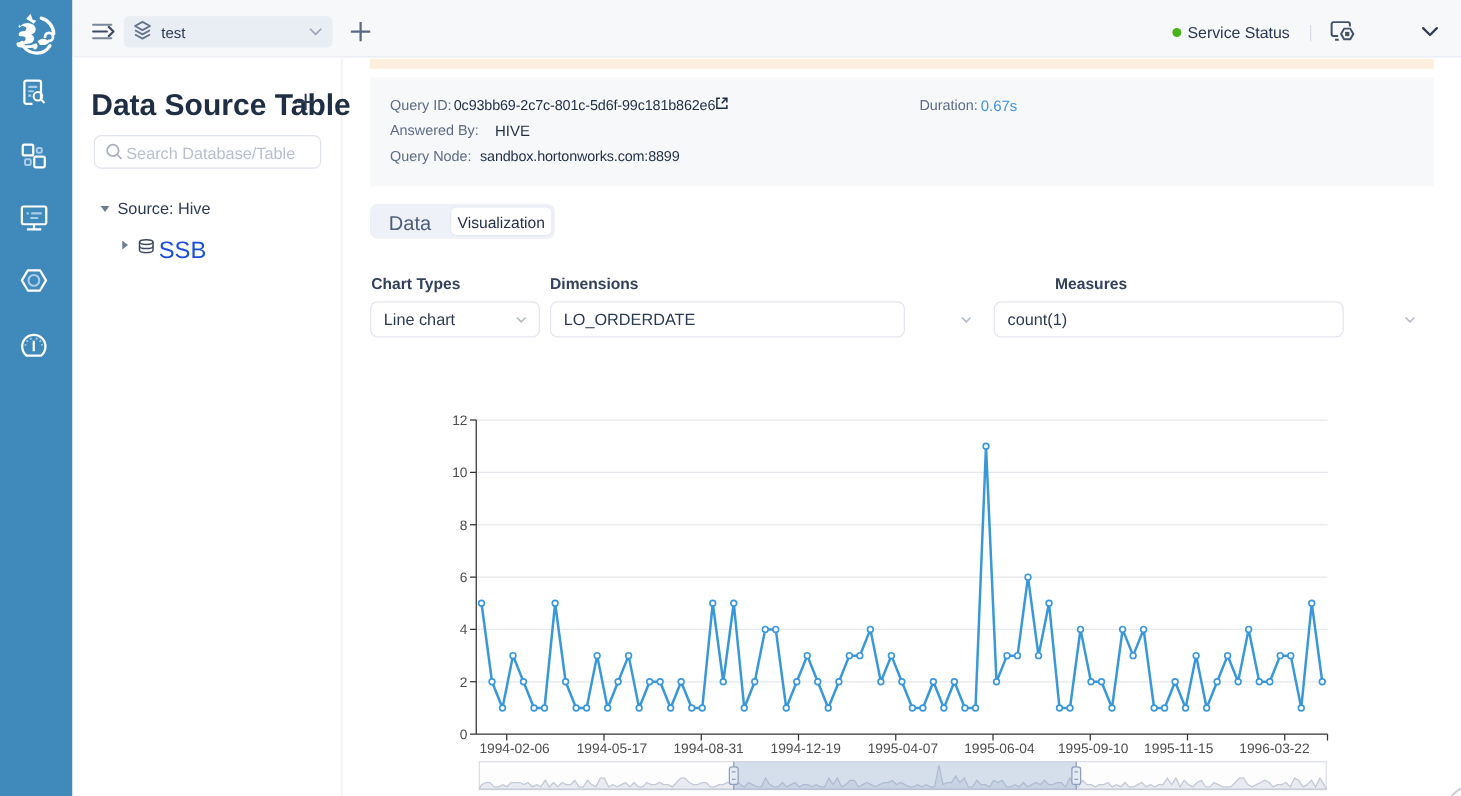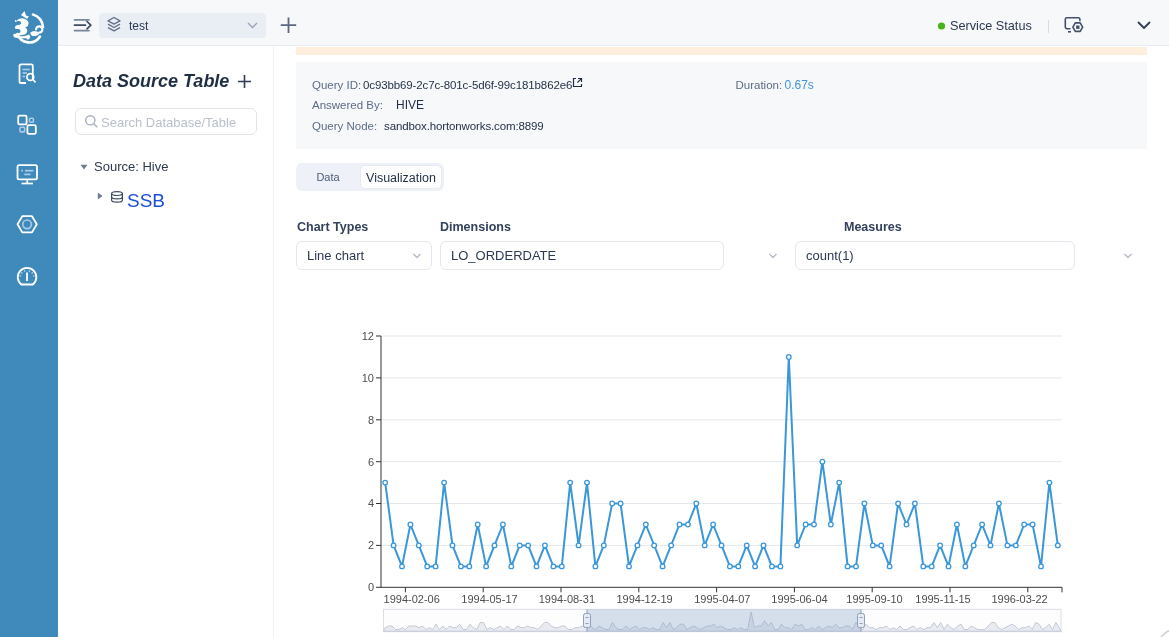--- a/index.html
+++ b/index.html
@@ -116,21 +116,21 @@
 <path d="M1075.3 22.9 h4.9 l2.45 4.25 l-2.45 4.25 h-4.9 l-2.45 -4.25 Z"></path>
 </g>
 <rect x="1076.1" y="25.5" width="3.4" height="3.4" fill="#42506b"></rect>
 
 <path d="M1138.5 22.5 L1144 28 L1149.5 22.5" fill="none" stroke="#2e3c54" stroke-width="1.8" stroke-linejoin="round" stroke-linecap="round"></path>
 
 </svg>
 <div class="ptxt" style="left:129px; top:19px; font-size:12px;">test</div>
 <div class="ptxt" style="left:950px; top:19px; font-size:12.7px;">Service Status</div>
 <div id="leftpanel"></div>
-<div class="abs" style="left:73px; top:71px; font-size:18px; font-weight:bold; color:#1f2e43;font-style:italic;">Data Source Table</div>
+<div class="abs" style="left:73px; top:71px; font-size:24px; font-weight:bold; color:#1f2e43;">Data Source Table</div>
 <svg class="abs" style="left:236px;top:73px" width="17" height="17" viewBox="0 0 17 17">
     <path d="M8.5 2 V15 M2 8.5 H15" stroke="#2e3c54" stroke-width="1.6"></path>
   </svg>
 <div class="abs" style="left:75px; top:108px; width:182px; height:27px; border:1px solid #e0e4eb; border-radius:6px; background:#fff;"></div>
 <svg class="abs" style="left:84px;top:114px" width="15" height="15" viewBox="0 0 15 15">
     <circle cx="6.3" cy="6.3" r="4.6" fill="none" stroke="#a8b0bd" stroke-width="1.4"></circle>
     <line x1="9.8" y1="9.8" x2="13.2" y2="13.2" stroke="#a8b0bd" stroke-width="1.4"></line>
   </svg>
 <div class="abs" style="left:101px; top:115px; font-size:13px; color:#b9c0cc;">Search Database/Table</div>
 <svg class="abs" style="left:79.5px;top:164px" width="8" height="6" viewBox="0 0 8 6">
@@ -156,21 +156,21 @@
     <path d="M9.3 1.7 L5.4 5.6" stroke="#1f2e43" stroke-width="1.2"></path>
   </svg>
 <div class="crow" style="left:735.5px; top:78.5px;">Duration:</div>
 <div class="crow" style="left:784.5px; top:78.5px; color:#3f92dd; font-size:12px;">0.67s</div>
 <div class="crow" style="left:312px; top:99px;">Answered By:</div>
 <div class="crow cval" style="left:396px; top:99px; font-size:12px;">HIVE</div>
 <div class="crow" style="left:312px; top:120px;">Query Node:</div>
 <div class="crow cval" style="left:384px; top:120px; letter-spacing:-0.12px;">sandbox.hortonworks.com:8899</div>
 <div id="tabs"></div>
 <div id="tabsel"></div>
-<div class="abs" style="left:296px; top:171px; width:64px; text-align:center; font-size:11px; color:#4d5c77;">Data</div>
+<div class="abs" style="left:296px; top:171px; width:64px; text-align:center; font-size:16px; color:#4d5c77;">Data</div>
 <div class="abs" style="left:360px; top:171px; width:82px; text-align:center; font-size:12.5px; color:#25324a;">Visualization</div>
 <div class="lbl" style="left:297px;">Chart Types</div>
 <div class="lbl" style="left:440px;">Dimensions</div>
 <div class="lbl" style="left:844px;">Measures</div>
 <div class="sel" style="left:296px; width:136px;">Line chart</div>
 <div class="sel" style="left:440px; width:284px;">LO_ORDERDATE</div>
 <div class="sel" style="left:795px; width:280px;">count(1)</div>
 <svg class="chev" style="left:412px;top:251px" viewBox="0 0 10 10">
     <path d="M1.5 3 L5 6.5 L8.5 3" fill="none" stroke="#b4bcc9" stroke-width="1.4"></path>
   </svg>

